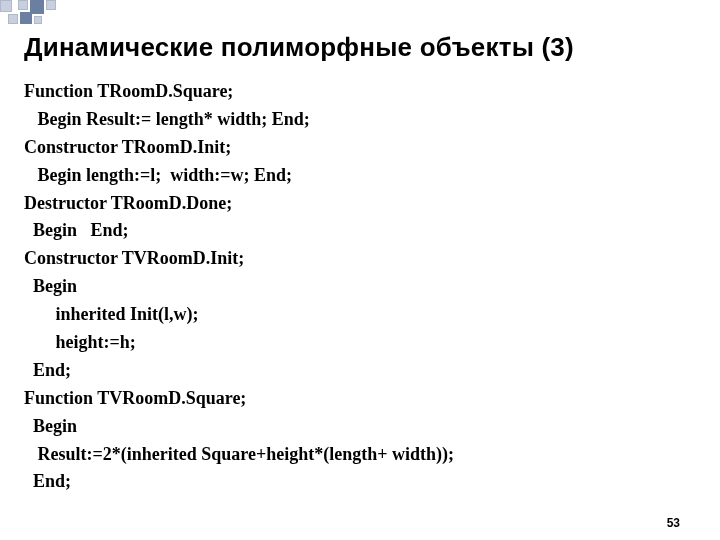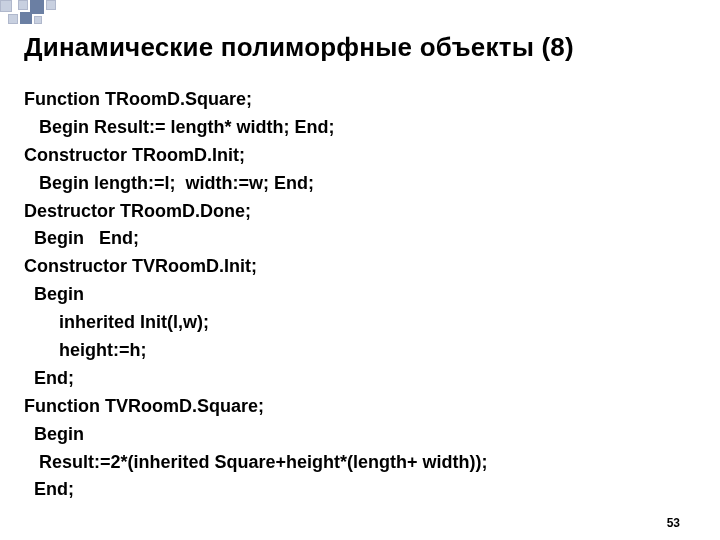--- a/index.html
+++ b/index.html
@@ -36,23 +36,23 @@
     position: absolute;
     left: 24px;
     top: 32px;
     font-size: 26px;
     font-weight: bold;
     letter-spacing: 0.2px;
   }
   .code {
     position: absolute;
     left: 24px;
-    top: 86px;
+    top: 78px;
     right: 18px;
-    font-family: Liberation Sans, sans-serif;
+    font-family: Liberation Serif, serif;
     font-size: 18px;
     font-weight: bold;
     line-height: 1.55;
     white-space: pre;
   }
   .pagenum {
     position: absolute;
     right: 40px;
     bottom: 10px;
     font-size: 12px;
@@ -65,21 +65,21 @@
 <div class="deco">
   <div class="sq light" style="left:0px; top:0px; width:12px; height:12px;"></div>
   <div class="sq light" style="left:18px; top:0px; width:10px; height:10px;"></div>
   <div class="sq dark" style="left:30px; top:0px; width:14px; height:14px;"></div>
   <div class="sq light" style="left:46px; top:0px; width:10px; height:10px;"></div>
   <div class="sq light" style="left:8px;  top:14px; width:10px; height:10px;"></div>
   <div class="sq dark" style="left:20px; top:12px; width:12px; height:12px;"></div>
   <div class="sq light" style="left:34px; top:16px; width:8px; height:8px;"></div>
 </div>
 
-<div class="title">Динамические полиморфные объекты (8)</div>
+<div class="title">Динамические полиморфные объекты (3)</div>
 
 <div class="code" id="code-block">Function TRoomD.Square;
    Begin Result:= length* width; End;
 Constructor TRoomD.Init;
    Begin length:=l;  width:=w; End;
 Destructor TRoomD.Done;
   Begin   End;
 Constructor TVRoomD.Init;
   Begin
        inherited Init(l,w);

